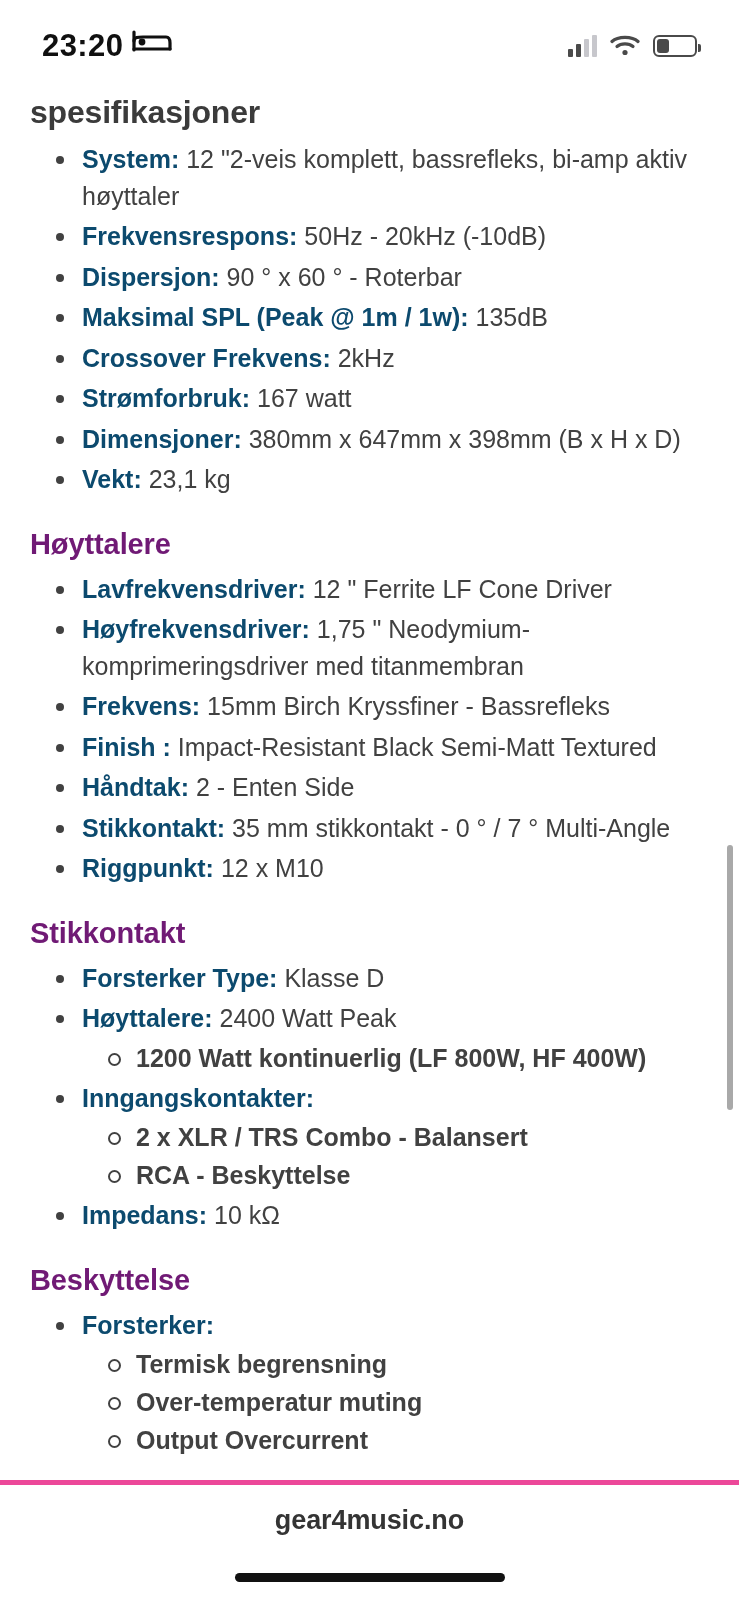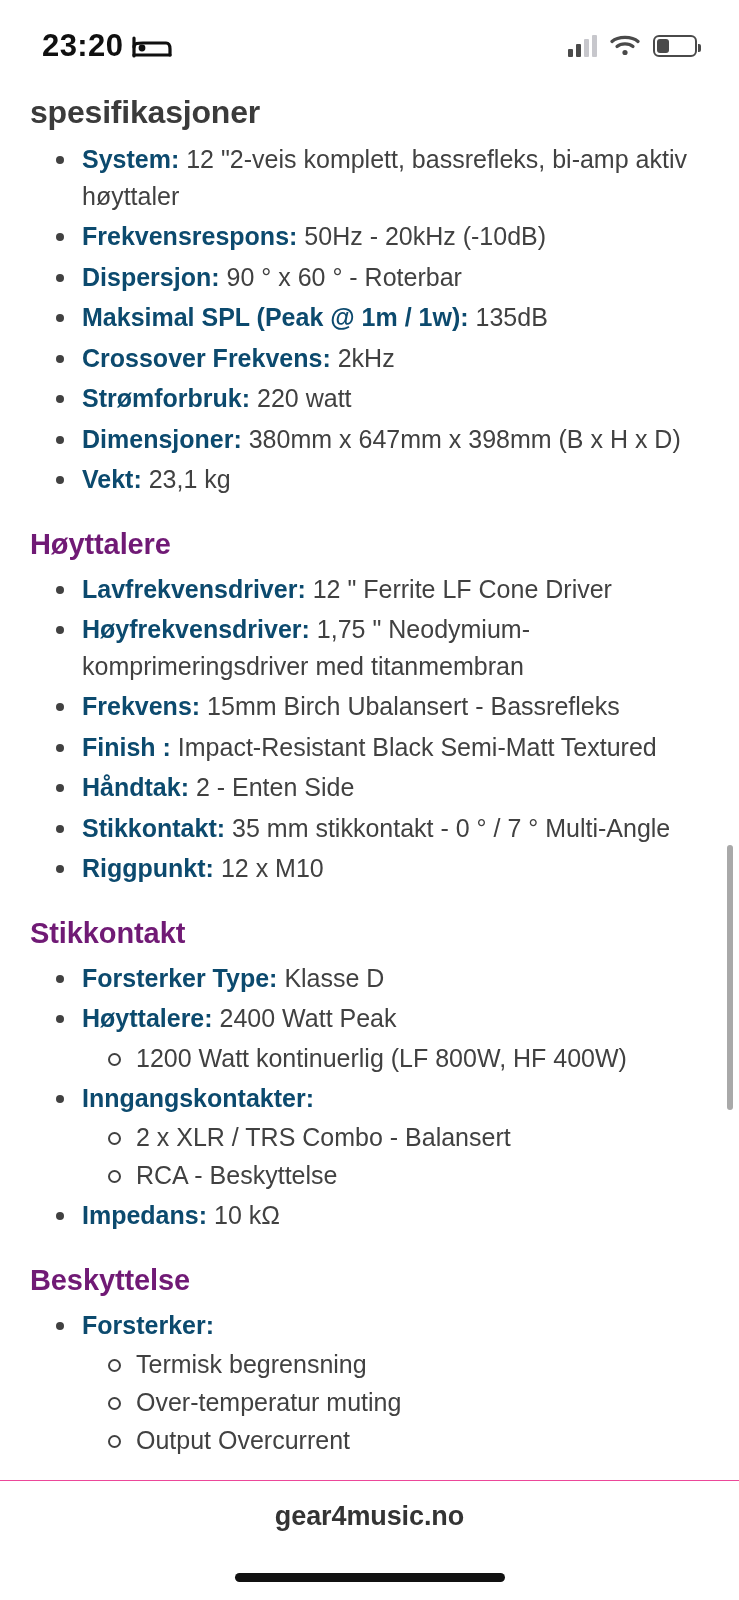--- a/index.html
+++ b/index.html
@@ -17,21 +17,21 @@
   
   .statusbar {
     height: 78px;
     display: flex;
     align-items: center;
     justify-content: space-between;
     padding: 14px 42px 0 42px;
   }
   .sb-left {
     display: flex;
-    align-items: flex-end;
+    align-items: flex-start;
     gap: 9px;
   }
   .sb-time {
     font-size: 31px;
     font-weight: bold;
     color: #101010;
     letter-spacing: 0.4px;
   }
   .sb-bed { display: block; }
   .sb-right {
@@ -130,20 +130,21 @@
     list-style: none;
     margin: 3px 0 2px 0;
     padding: 0 0 0 54px;
   }
   ul.lvl2 > li {
     position: relative;
     font-size: 25px;
     line-height: 1.44;
     color: #414141;
     margin-bottom: 2px;
+    font-weight: bold;
   }
   ul.lvl2 > li::before {
     content: "";
     position: absolute;
     left: -28px;
     top: 13px;
     width: 9px;
     height: 9px;
     border: 2px solid #414141;
     border-radius: 50%;
@@ -162,21 +163,21 @@
   }
 
   
   .bottombar {
     position: absolute;
     left: 0;
     right: 0;
     bottom: 0;
     height: 120px;
     background: #ffffff;
-    border-top: 1px solid #ec4899;
+    border-top: 5px solid #ec4899;
   }
   .site-label {
     text-align: center;
     font-size: 27px;
     font-weight: bold;
     color: #343434;
     padding-top: 20px;
     letter-spacing: -0.1px;
   }
   .home-indicator {
@@ -228,30 +229,30 @@
 <div class="content">
 
   <h1 class="page-title">spesifikasjoner</h1>
 
   <ul class="lvl1">
     <li><b>System:</b> <span>12 "2-veis komplett, bassrefleks, bi-amp aktiv høyttaler</span></li>
     <li><b>Frekvensrespons:</b> <span>50Hz - 20kHz (-10dB)</span></li>
     <li><b>Dispersjon:</b> <span>90 ° x 60 ° - Roterbar</span></li>
     <li><b>Maksimal SPL (Peak @ 1m / 1w):</b> <span>135dB</span></li>
     <li><b>Crossover Frekvens:</b> <span>2kHz</span></li>
-    <li><b>Strømforbruk:</b> <span>220 watt</span></li>
+    <li><b>Strømforbruk:</b> <span>167 watt</span></li>
     <li><b>Dimensjoner:</b> <span>380mm x 647mm x 398mm (B x H x D)</span></li>
     <li><b>Vekt:</b> <span>23,1 kg</span></li>
   </ul>
 
   <h2 class="section">Høyttalere</h2>
   <ul class="lvl1">
     <li><b>Lavfrekvensdriver:</b> <span>12 " Ferrite LF Cone Driver</span></li>
     <li><b>Høyfrekvensdriver:</b> <span>1,75 " Neodymium-komprimeringsdriver med titanmembran</span></li>
-    <li><b>Frekvens:</b> <span>15mm Birch Ubalansert - Bassrefleks</span></li>
+    <li><b>Frekvens:</b> <span>15mm Birch Kryssfiner - Bassrefleks</span></li>
     <li><b>Finish :</b> <span>Impact-Resistant Black Semi-Matt Textured</span></li>
     <li><b>Håndtak:</b> <span>2 - Enten Side</span></li>
     <li><b>Stikkontakt:</b> <span>35 mm stikkontakt - 0 ° / 7 ° Multi-Angle</span></li>
     <li><b>Riggpunkt:</b> <span>12 x M10</span></li>
   </ul>
 
   <h2 class="section">Stikkontakt</h2>
   <ul class="lvl1">
     <li>
       <b>Forsterker Type:</b> <span>Klasse D</span>

